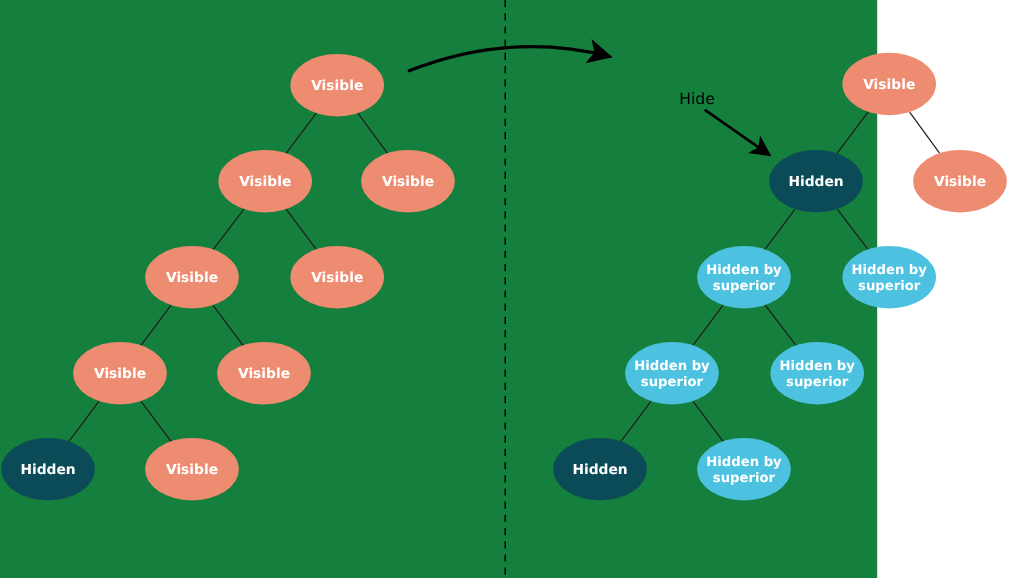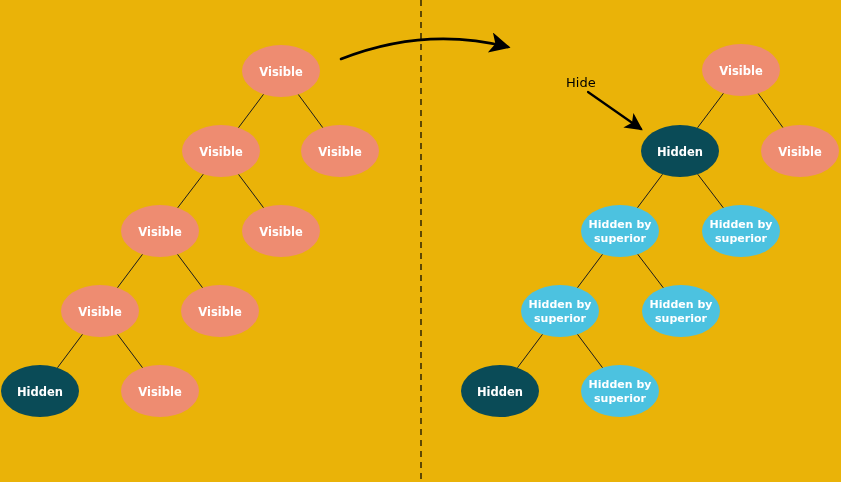--- a/index.html
+++ b/index.html
@@ -8,23 +8,23 @@
     background: #ffffff;
   }
   body {
     width: 841px;
     height: 482px;
     overflow: hidden;
     font-family: "DejaVu Sans", "Liberation Sans", sans-serif;
   }
   #diagram-root {
     position: relative;
-    width: 841px;
+    width: 731px;
     height: 482px;
-    background: #eab308;
+    background: #15803d;
   }
   svg#diagram-svg {
     display: block;
     width: 841px;
     height: 482px;
   }
   .node-label {
     font-family: "DejaVu Sans", "Liberation Sans", sans-serif;
     font-size: 11.5px;
     font-weight: 700;

